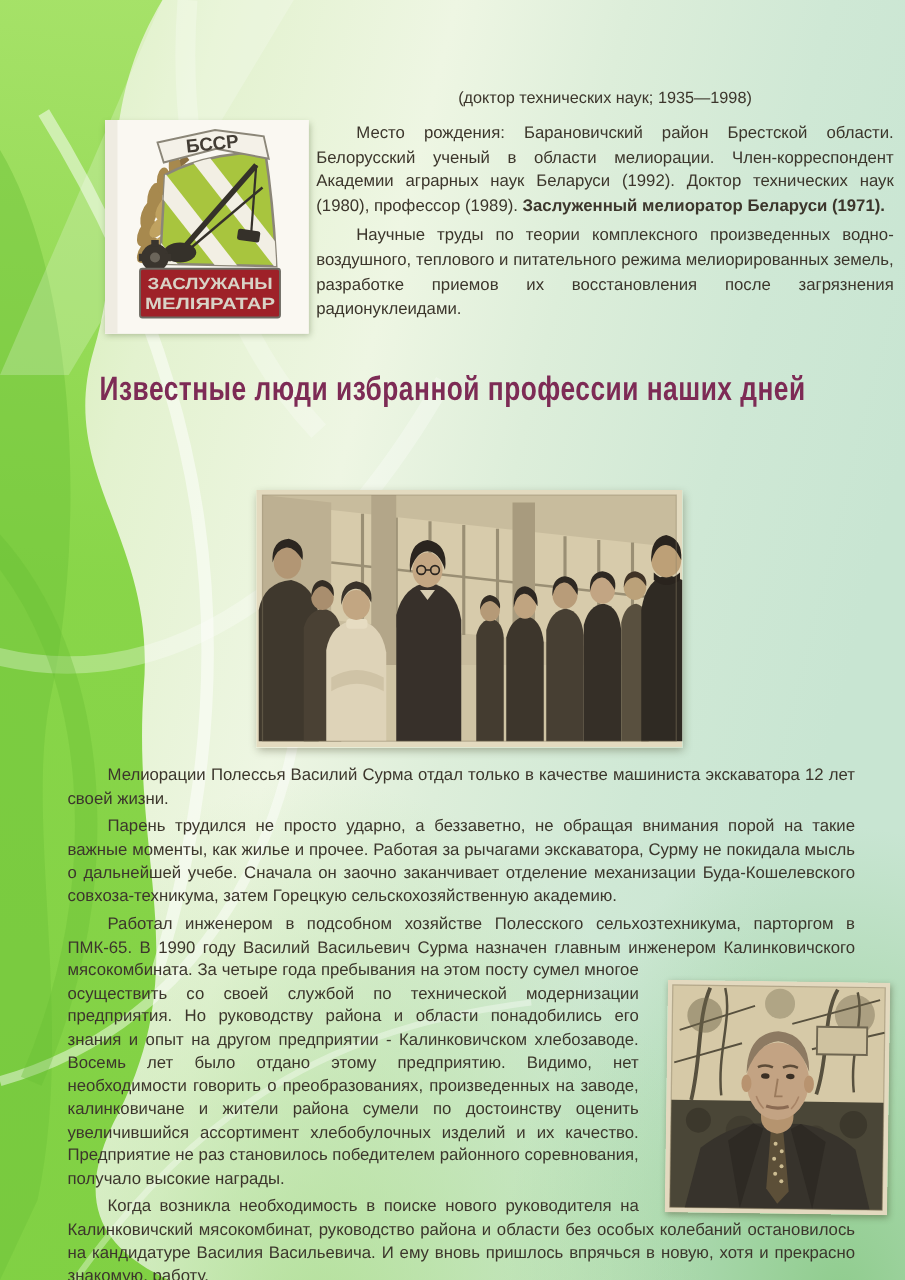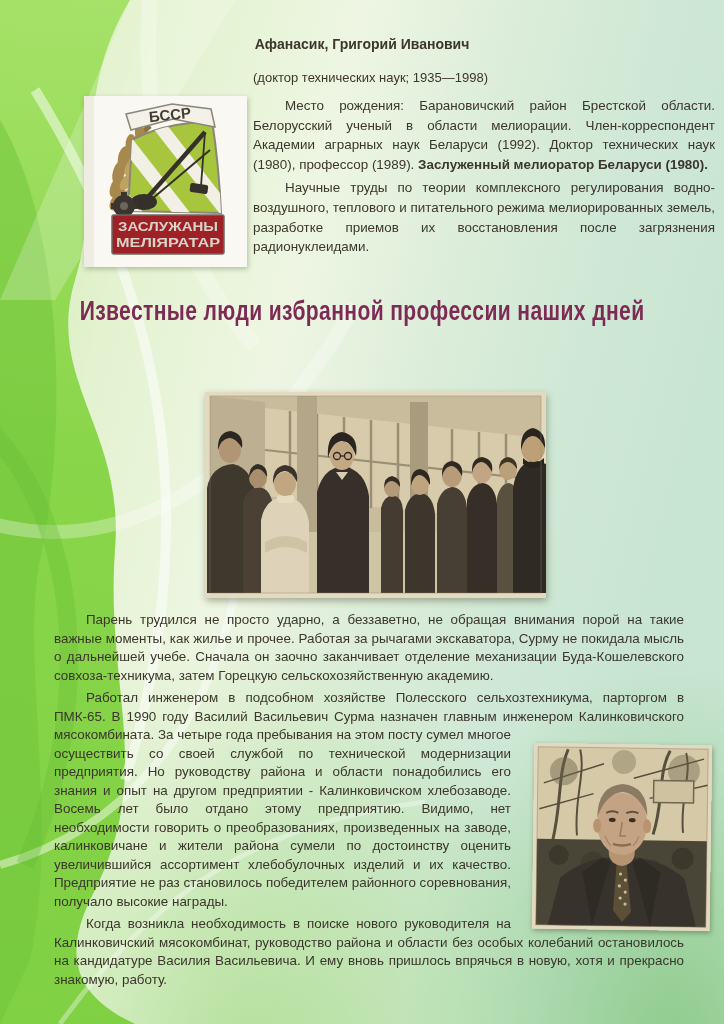--- a/index.html
+++ b/index.html
@@ -2,21 +2,21 @@
 <html><head>
 <meta charset="utf-8">
 <style>
   html,body{margin:0;padding:0;background:#ffffff;}
   .page{position:relative;width:724px;height:1024px;overflow:hidden;
         font-family:"Liberation Sans",sans-serif;color:#3c362c;background:#e7f3dc;}
   .bg{position:absolute;inset:0;z-index:0;}
   .layer{position:absolute;z-index:1;}
 
   .title{top:36px;left:0;width:724px;text-align:center;font-size:14px;font-weight:bold;margin:0;}
-  .subtitle{top:70px;left:253px;width:462px;font-size:13px;}
+  .subtitle{top:70px;left:253px;width:462px;text-align:center;font-size:13px;}
 
   .badge-card{left:84px;top:96px;width:163px;height:171px;background:#faf8f2;
               box-shadow:1px 2px 5px rgba(70,90,40,.35);}
   .badge-card svg{display:block;}
 
   .bio{left:253px;top:96px;width:462px;font-size:13.4px;line-height:19.6px;text-align:justify;}
   .bio p{margin:0 0 4px 0;text-indent:32px;}
 
   .heading{top:296px;left:0;width:724px;margin:0;text-align:left;color:#7d2b55;
            font-size:27px;font-weight:bold;}
@@ -75,21 +75,20 @@
     <path d="M0,120 C60,220 70,420 40,560 C20,660 60,820 30,960 L0,1024 Z" fill="#6fc33a" opacity="0.5"></path>
     <path d="M130,0 L235,0 L55,300 L0,300 Z" fill="#ffffff" opacity="0.22"></path>
     <path d="M150,0 C140,130 175,260 255,345" stroke="#ffffff" stroke-width="16" fill="none" opacity="0.25"></path>
     <path d="M35,90 C165,300 205,520 125,780" stroke="#ffffff" stroke-width="10" fill="none" opacity="0.5"></path>
     <path d="M-20,520 C120,565 255,480 355,305" stroke="#ffffff" stroke-width="14" fill="none" opacity="0.3"></path>
     <path d="M0,865 C140,825 220,705 240,565" stroke="#ffffff" stroke-width="8" fill="none" opacity="0.45"></path>
     <path d="M60,1024 C160,885 265,822 425,802" stroke="#ffffff" stroke-width="5" fill="none" opacity="0.35"></path>
     <path d="M-10,430 C80,525 95,705 25,865" stroke="#66bd35" stroke-width="18" fill="none" opacity="0.35"></path>
   </svg>
 
-  <h1 class="layer title">Афанасик, Григорий Иванович</h1>
   <div class="layer subtitle">(доктор технических наук; 1935—1998)</div>
 
   <div class="layer badge-card">
     <svg width="163" height="171" viewBox="0 0 163 171">
       <rect width="163" height="171" fill="#faf8f2"></rect>
       <rect width="10" height="171" fill="#efece2"></rect>
 
       <g>
         <path d="M36,118 C28,84 38,52 66,30" stroke="#8a6f40" stroke-width="5" fill="none"></path>
         <g fill="#a7894e">
@@ -141,22 +140,22 @@
 
       <g>
         <rect x="28" y="119" width="112" height="39" rx="2" fill="#9e2128" stroke="#6d6a62" stroke-width="1.5"></rect>
         <text x="84" y="135" text-anchor="middle" font-family="Liberation Sans, sans-serif" font-size="13" font-weight="bold" fill="#d8d3c6" textLength="100" lengthAdjust="spacingAndGlyphs">ЗАСЛУЖАНЫ</text>
         <text x="84" y="151" text-anchor="middle" font-family="Liberation Sans, sans-serif" font-size="13" font-weight="bold" fill="#d8d3c6" textLength="104" lengthAdjust="spacingAndGlyphs">МЕЛІЯРАТАР</text>
       </g>
     </svg>
   </div>
 
   <div class="layer bio">
-    <p><span>Место рождения: Барановичский район Брестской области. Белорусский ученый в области мелиорации. Член-корреспондент Академии аграрных наук Беларуси (1992). Доктор технических наук (1980), профессор (1989). </span><b>Заслуженный мелиоратор Беларуси (1980).</b></p>
-    <p>Научные труды по теории комплексного регулирования водно-воздушного, теплового и питательного режима мелиорированных земель, разработке приемов их восстановления после загрязнения радионуклеидами.</p>
+    <p><span>Место рождения: Барановичский район Брестской области. Белорусский ученый в области мелиорации. Член-корреспондент Академии аграрных наук Беларуси (1992). Доктор технических наук (1980), профессор (1989). </span><b>Заслуженный мелиоратор Беларуси (1971).</b></p>
+    <p>Научные труды по теории комплексного произведенных водно-воздушного, теплового и питательного режима мелиорированных земель, разработке приемов их восстановления после загрязнения радионуклеидами.</p>
   </div>
 
   <h2 class="layer heading">
     <span class="cond">Известные люди избранной профессии наших дней</span>
   </h2>
 
 
   <div class="layer group-photo">
     <svg width="341" height="206" viewBox="0 0 341 206">
       <rect width="341" height="206" fill="#e3dabf"></rect>
@@ -220,20 +219,21 @@
         <path d="M308,201 V96 Q312,70 330,68 L341,72 V201 Z" fill="#2f2a23"></path>
         <ellipse cx="328" cy="56" rx="12" ry="14" fill="#bda077"></ellipse>
         <path d="M316,58 Q315,38 328,36 Q341,39 340,56 Q334,43 327,44 Q319,45 316,58 Z" fill="#2a241e"></path>
         <path d="M318,66 Q328,76 339,66 L339,72 Q328,80 318,72 Z" fill="#2a241e"></path>
       </g>
       <rect x="5" y="4" width="331" height="197" fill="none" stroke="#8d8266" stroke-opacity="0.4"></rect>
     </svg>
   </div>
 
   <div class="layer story">
+    <p>Мелиорации Полессья Василий Сурма отдал только в качестве машиниста экскаватора 12 лет своей жизни.</p>
     <p>Парень трудился не просто ударно, а беззаветно, не обращая внимания порой на такие важные моменты, как жилье и прочее. Работая за рычагами экскаватора, Сурму не покидала мысль о дальнейшей учебе. Сначала он заочно заканчивает отделение механизации Буда-Кошелевского совхоза-техникума, затем Горецкую сельскохозяйственную академию.</p>
     <p>
       <span class="portrait-float">
           <svg width="178" height="186" viewBox="0 0 178 186">
         <rect width="178" height="186" fill="#e3d9bf"></rect>
         <rect x="4" y="4" width="170" height="178" fill="#d6c9a7"></rect>
         <g stroke="#57503e" fill="none">
           <path d="M20,96 C28,60 24,30 34,6" stroke-width="3"></path>
           <path d="M44,92 C40,58 52,30 46,6" stroke-width="2"></path>
           <path d="M120,90 C130,60 124,28 136,6" stroke-width="3"></path>

